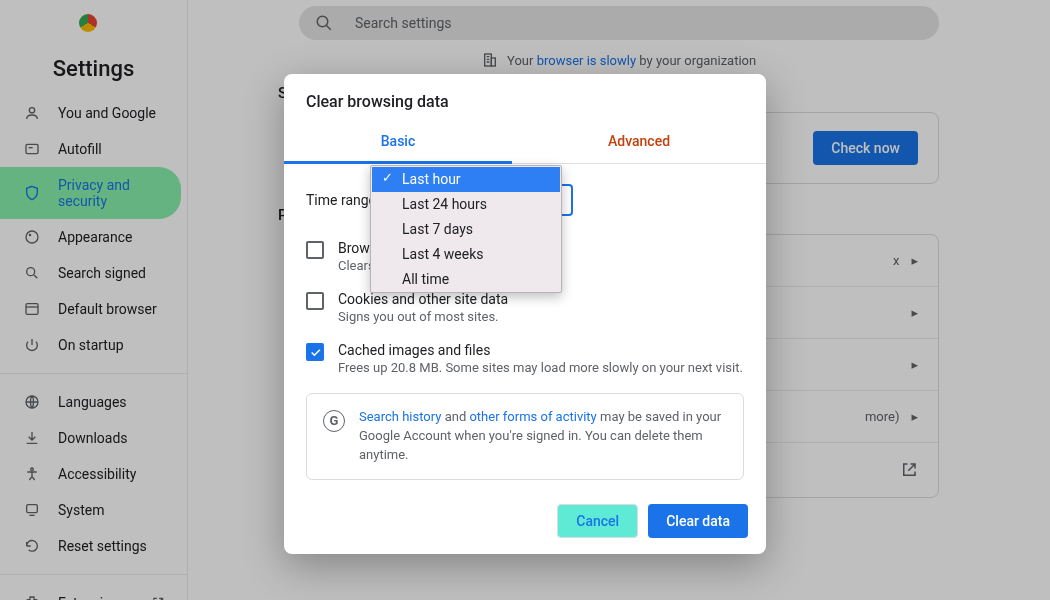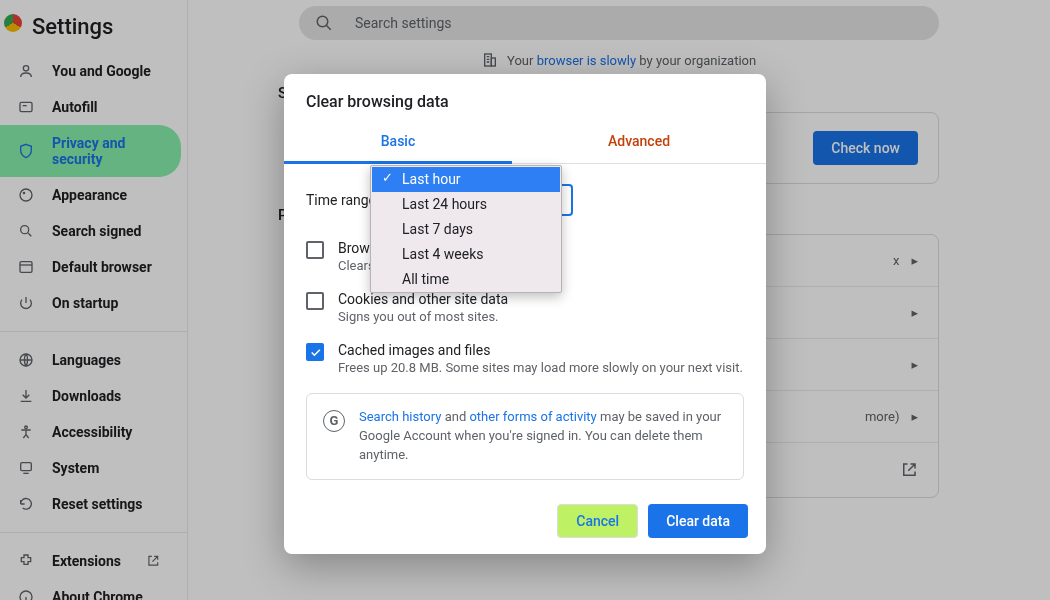--- a/index.html
+++ b/index.html
@@ -3,24 +3,24 @@
 <meta charset="utf-8">
 <style>
 * { margin: 0; padding: 0; box-sizing: border-box; font-family: -apple-system, BlinkMacSystemFont, "Segoe UI", Roboto, Arial, sans-serif; }
 body { background: #fff; width: 1050px; height: 600px; overflow: hidden; position: relative; color: #202124; font-size: 14px; }
 
 
 .backdrop { position: absolute; inset: 0; background: rgba(0,0,0,0.25); z-index: 50; }
 
 
 .sidebar { position: absolute; left: 0; top: 0; width: 188px; height: 600px; background: #fff; border-right: 1px solid #e8eaed; padding-top: 8px; }
-.sidebar-header { display: flex; align-items: flex-start; padding: 6px 16px 14px; gap: 10px; }
+.sidebar-header { display: flex; align-items: center; padding: 6px 16px 14px; gap: 24px; flex-direction: column; }
 .sidebar-header h1 { font-size: 22px; font-weight: 500; color: #202124; }
 .chrome-logo { width: 18px; height: 18px; border-radius: 50%; background: conic-gradient(#ea4335 0 120deg, #fbbc05 120deg 240deg, #34a853 240deg 360deg); position: relative; margin-left: -12px;}
-.nav-item { display: flex; align-items: center; gap: 18px; padding: 10px 18px; font-size: 14px; color: #202124; cursor: pointer; border-radius: 0 22px 22px 0; margin-right: 6px; font-weight: bold;}
+.nav-item { display: flex; align-items: center; gap: 18px; padding: 10px 24px; font-size: 14px; color: #202124; cursor: pointer; border-radius: 0 22px 22px 0; margin-right: 6px;}
 .nav-item.active { color: #1a73e8; background: #86efac; }
 .nav-item .icon { width: 16px; height: 16px; display:flex; align-items:center; justify-content:center; color: #5f6368; flex-shrink:0;}
 .nav-item.active .icon { color: #1a73e8; }
 .nav-item.ext { justify-content: flex-start; }
 .nav-divider { height: 1px; background: #e8eaed; margin: 10px 0; }
 
 
 .main { position: absolute; left: 188px; right: 0; top: 0; height: 600px; padding: 0 50px; }
 .search-wrap { margin: 6px auto 12px; max-width: 640px; }
 .search-box { display: flex; align-items: center; background: #e5e5e5; border-radius: 20px; padding: 8px 16px; gap: 22px; color: #5f6368; }
@@ -48,21 +48,21 @@
 .select-box { border: 2px solid #1a73e8; border-radius: 4px; padding: 6px 110px 6px 10px; color:#202124; background:#fff; font-size:14px; position:relative;}
 .check-row { display:flex; gap: 14px; padding: 6px 0 12px; align-items:flex-start;}
 .checkbox { width:18px; height:18px; border: 2px solid #5f6368; border-radius:2px; margin-top:1px; flex-shrink:0; cursor:pointer; display:flex; align-items:center; justify-content:center;}
 .checkbox.checked { background:#1a73e8; border-color:#1a73e8; color:#fff;}
 .check-text .t { font-size: 14px; color:#202124;}
 .check-text .s { font-size: 13px; color:#5f6368; margin-top:2px;}
 .info-box { border:1px solid #dadce0; border-radius:6px; padding: 14px 16px; display:flex; gap: 14px; margin: 6px 0 18px; font-size:13px; color:#5f6368; line-height:1.45;}
 .info-box a { color:#1a73e8; text-decoration:none;}
 .g-logo { width:22px; height:22px; border:1.5px solid #5f6368; border-radius:50%; display:flex; align-items:center; justify-content:center; font-weight:bold; font-size:13px; color:#5f6368; flex-shrink:0; margin-top:2px;}
 .modal-actions { display:flex; justify-content:flex-end; gap: 10px; padding: 0 18px;}
-.btn-outline { background:#bef264; color:#1a73e8; border:1px solid #dadce0; padding: 0 18px; border-radius:4px; font-size:14px; cursor:pointer; font-weight:500;}
+.btn-outline { background:#5eead4; color:#1a73e8; border:1px solid #dadce0; padding: 0 18px; border-radius:4px; font-size:14px; cursor:pointer; font-weight:500;}
 
 
 .dropdown { position:absolute; left: 370px; top: 165px; width: 192px; background:#efe9ee; border:1px solid #b8b2b7; border-radius:2px; box-shadow: 0 4px 12px rgba(0,0,0,0.25); z-index: 200; padding: 1px;}
 .dd-item { padding: 3px 10px 3px 30px; font-size: 14px; color:#202124; cursor:pointer; position:relative; line-height:1.35;}
 .dd-item.sel { background:#2d7ff3; color:#fff;}
 .dd-item.sel::before { content:"✓"; position:absolute; left: 10px; top: 2px; font-size:13px;}
 
 svg { display:block; }
 </style>
 </head>

